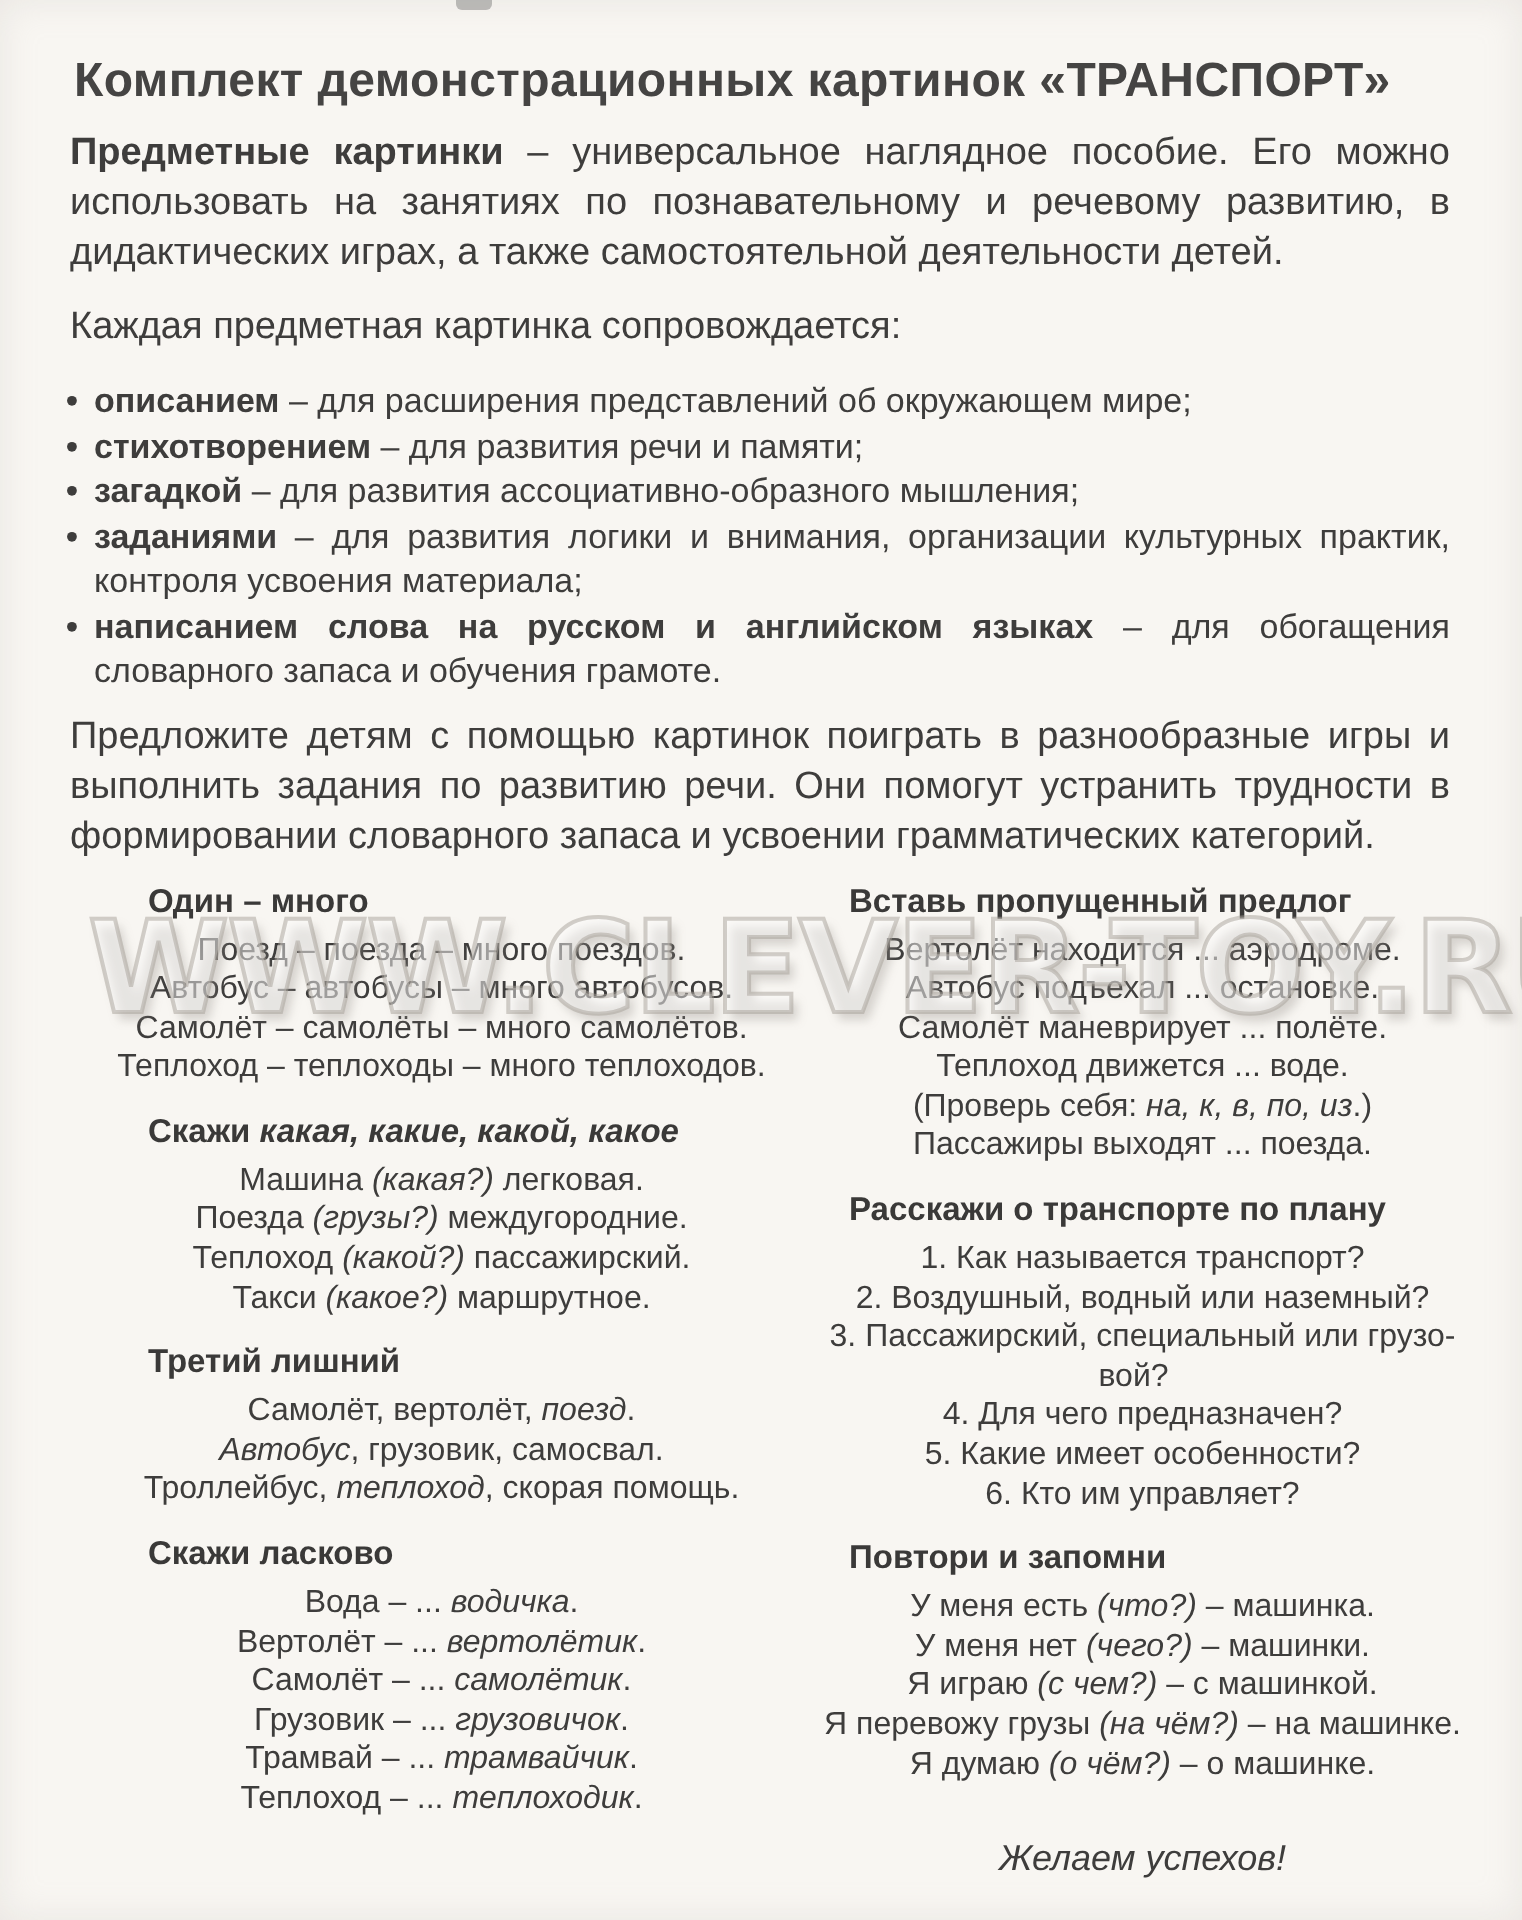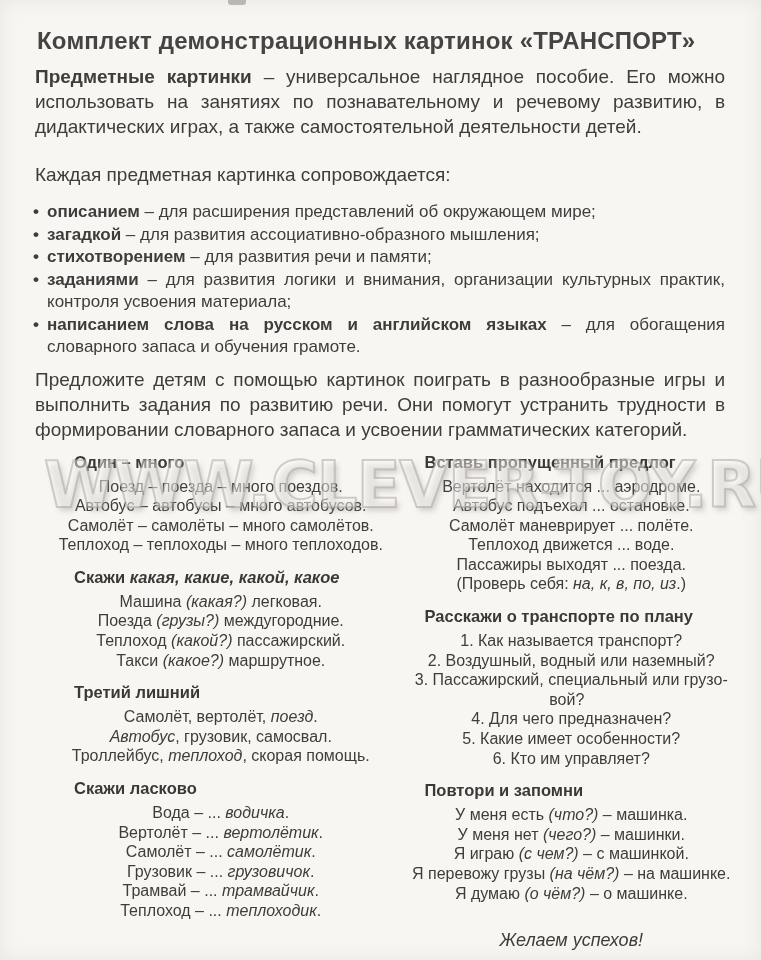--- a/index.html
+++ b/index.html
@@ -20,21 +20,21 @@
   h1.title{
     margin:0;padding:26px 36px 0 37px;
     font-size:24px;line-height:30px;font-weight:bold;
     color:#454443;letter-spacing:.2px;white-space:nowrap;
   }
   p.para{
     margin:8px 36px 0 35px;
     font-size:19px;line-height:25px;
     text-align:justify;
   }
-  p.lead{margin-top:23px;text-align:left;}
+  p.lead{margin-top:12px;text-align:left;}
   ul.bullets{
     margin:14px 36px 0 33px;padding:0;list-style:none;
     font-size:17px;line-height:22.5px;
   }
   ul.bullets li{
     position:relative;padding-left:14px;text-align:justify;
   }
   ul.bullets li::before{
     content:"\2022";position:absolute;left:0;top:0;font-weight:bold;
   }
@@ -74,22 +74,22 @@
   <div class="artifact"></div>
 
   <h1 class="title">Комплект демонстрационных картинок «ТРАНСПОРТ»</h1>
 
   <p class="para"><span class="bd">Предметные картинки</span><span> – универсальное наглядное пособие. Его можно использовать на занятиях по познавательному и речевому развитию, в дидактических играх, а также самостоятельной деятельности детей.</span></p>
 
   <p class="para lead">Каждая предметная картинка сопровождается:</p>
 
   <ul class="bullets" id="bullets">
       <li><span class="bd">описанием</span><span> – для расширения представлений об окружающем мире;</span></li>
+      <li><span class="bd">стихотворением</span><span> – для развития речи и памяти;</span></li>
       <li><span class="bd">загадкой</span><span> – для развития ассоциативно-образного мышления;</span></li>
-      <li><span class="bd">стихотворением</span><span> – для развития речи и памяти;</span></li>
       <li><span class="bd">заданиями</span><span> – для развития логики и внимания, организации культурных практик, контроля усвоения материала;</span></li>
       <li><span class="bd">написанием слова на русском и английском языках</span><span> – для обогащения словарного запаса и обучения грамоте.</span></li>
     </ul>
 
   <p class="para">Предложите детям с помощью картинок поиграть в разнообразные игры и выполнить задания по развитию речи. Они помогут устранить трудности в формировании словарного запаса и усвоении грамматических категорий.</p>
 
   <div class="columns">
     <div class="col left" id="col-left">
         <div class="section">
           <h3><span>Один – много</span></h3>
@@ -121,22 +121,22 @@
           <div class="line"><span>Теплоход – ... </span><span class="it">теплоходик</span><span>.</span></div>
         </div>
       </div>
     <div class="col right" id="col-right">
         <div class="section">
           <h3><span>Вставь пропущенный предлог</span></h3>
           <div class="line"><span>Вертолёт находится ... аэродроме.</span></div>
           <div class="line"><span>Автобус подъехал ... остановке.</span></div>
           <div class="line"><span>Самолёт маневрирует ... полёте.</span></div>
           <div class="line"><span>Теплоход движется ... воде.</span></div>
+          <div class="line"><span>(Проверь себя: </span><span class="it">на, к, в, по, из</span><span>.)</span></div>
           <div class="line"><span>Пассажиры выходят ... поезда.</span></div>
-          <div class="line"><span>(Проверь себя: </span><span class="it">на, к, в, по, из</span><span>.)</span></div>
         </div>
         <div class="section">
           <h3><span>Расскажи о транспорте по плану</span></h3>
           <div class="line"><span>1. Как называется транспорт?</span></div>
           <div class="line"><span>2. Воздушный, водный или наземный?</span></div>
           <div class="line"><span>3. Пассажирский, специальный или грузо-</span></div>
           <div class="line out"><span>вой?</span></div>
           <div class="line"><span>4. Для чего предназначен?</span></div>
           <div class="line"><span>5. Какие имеет особенности?</span></div>
           <div class="line"><span>6. Кто им управляет?</span></div>

